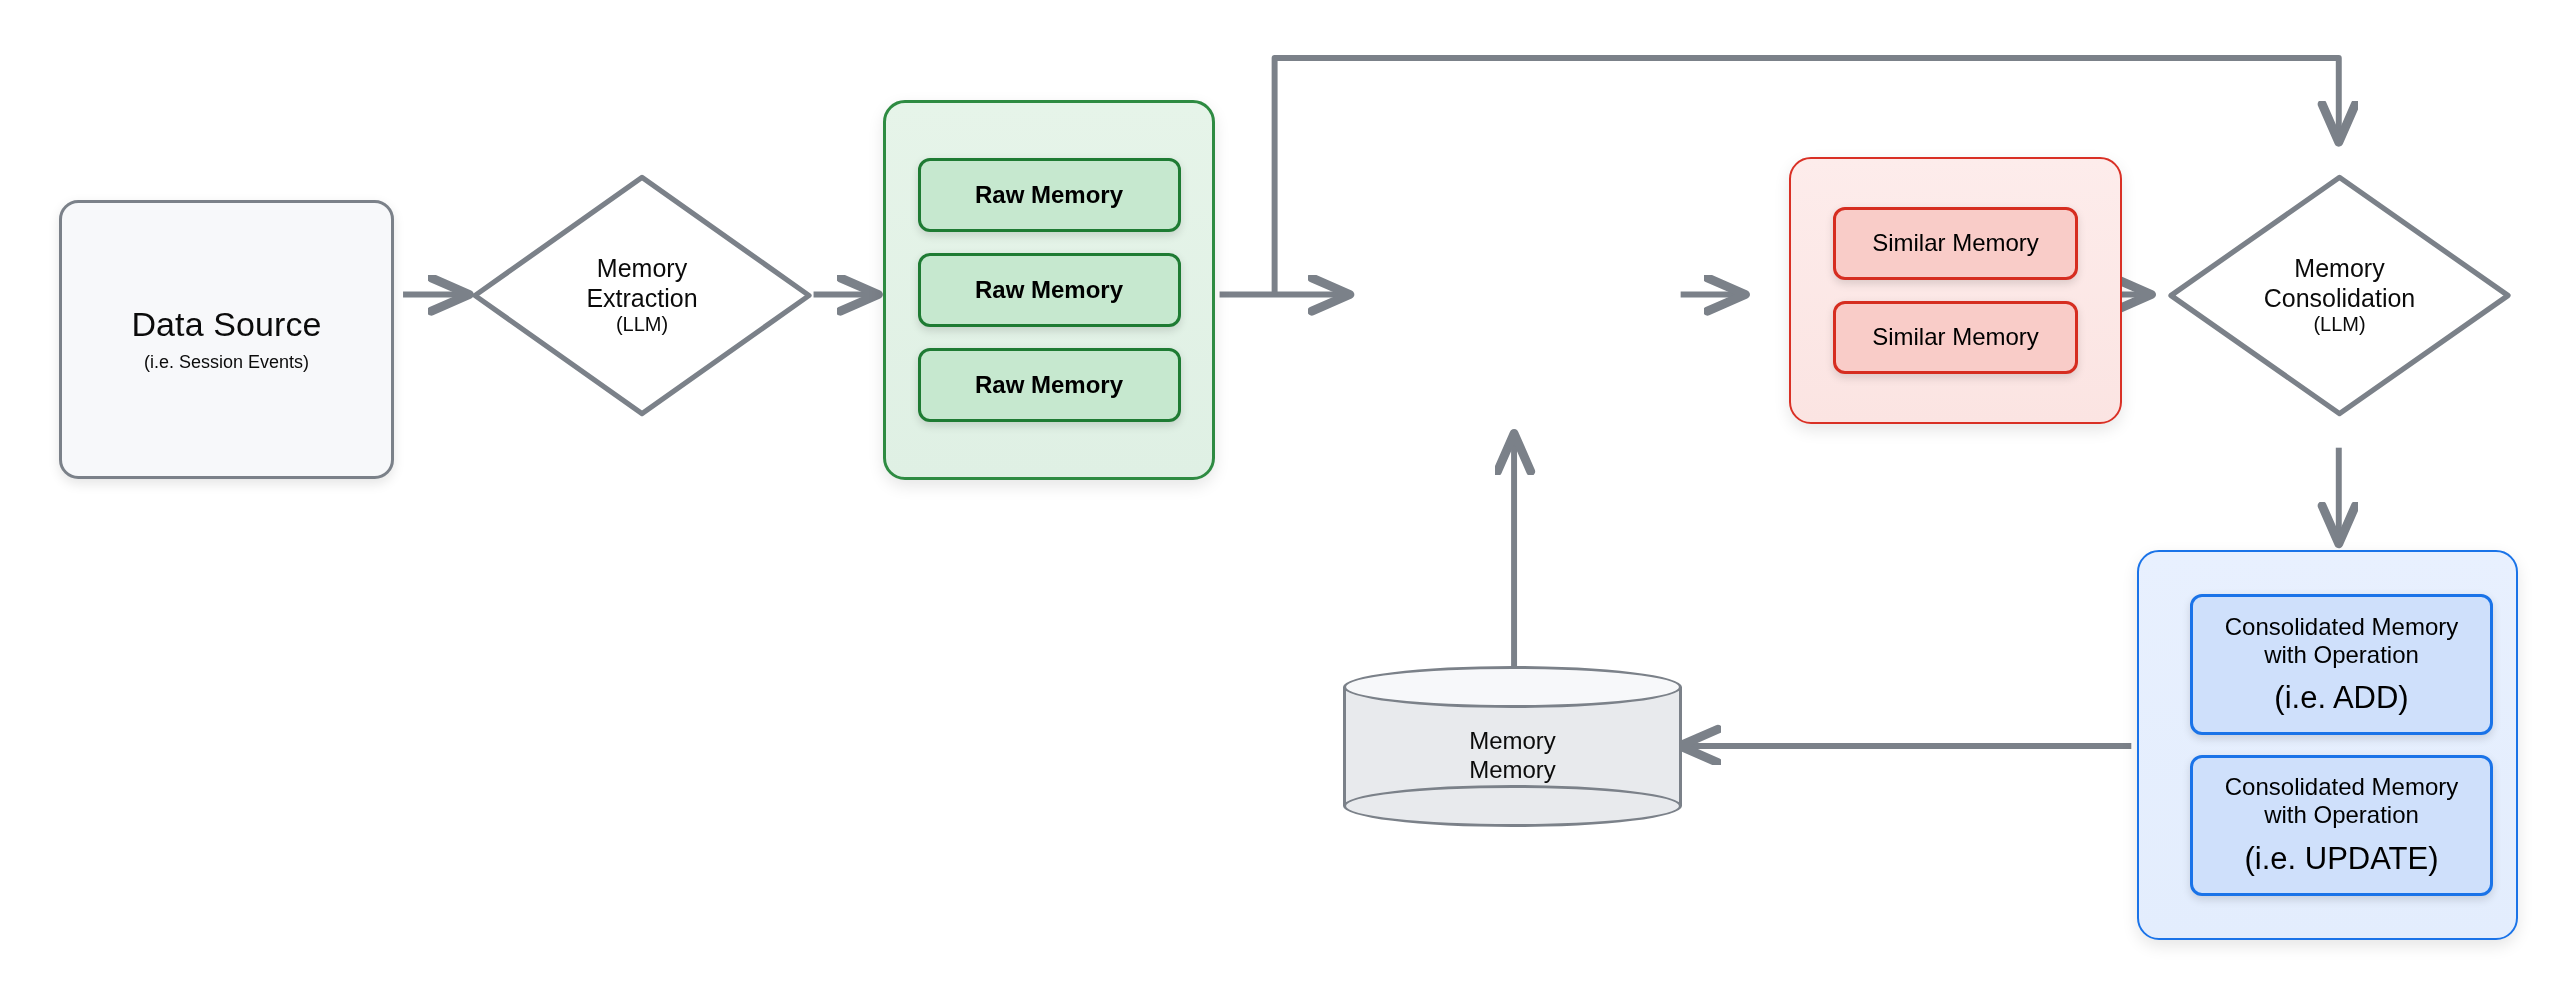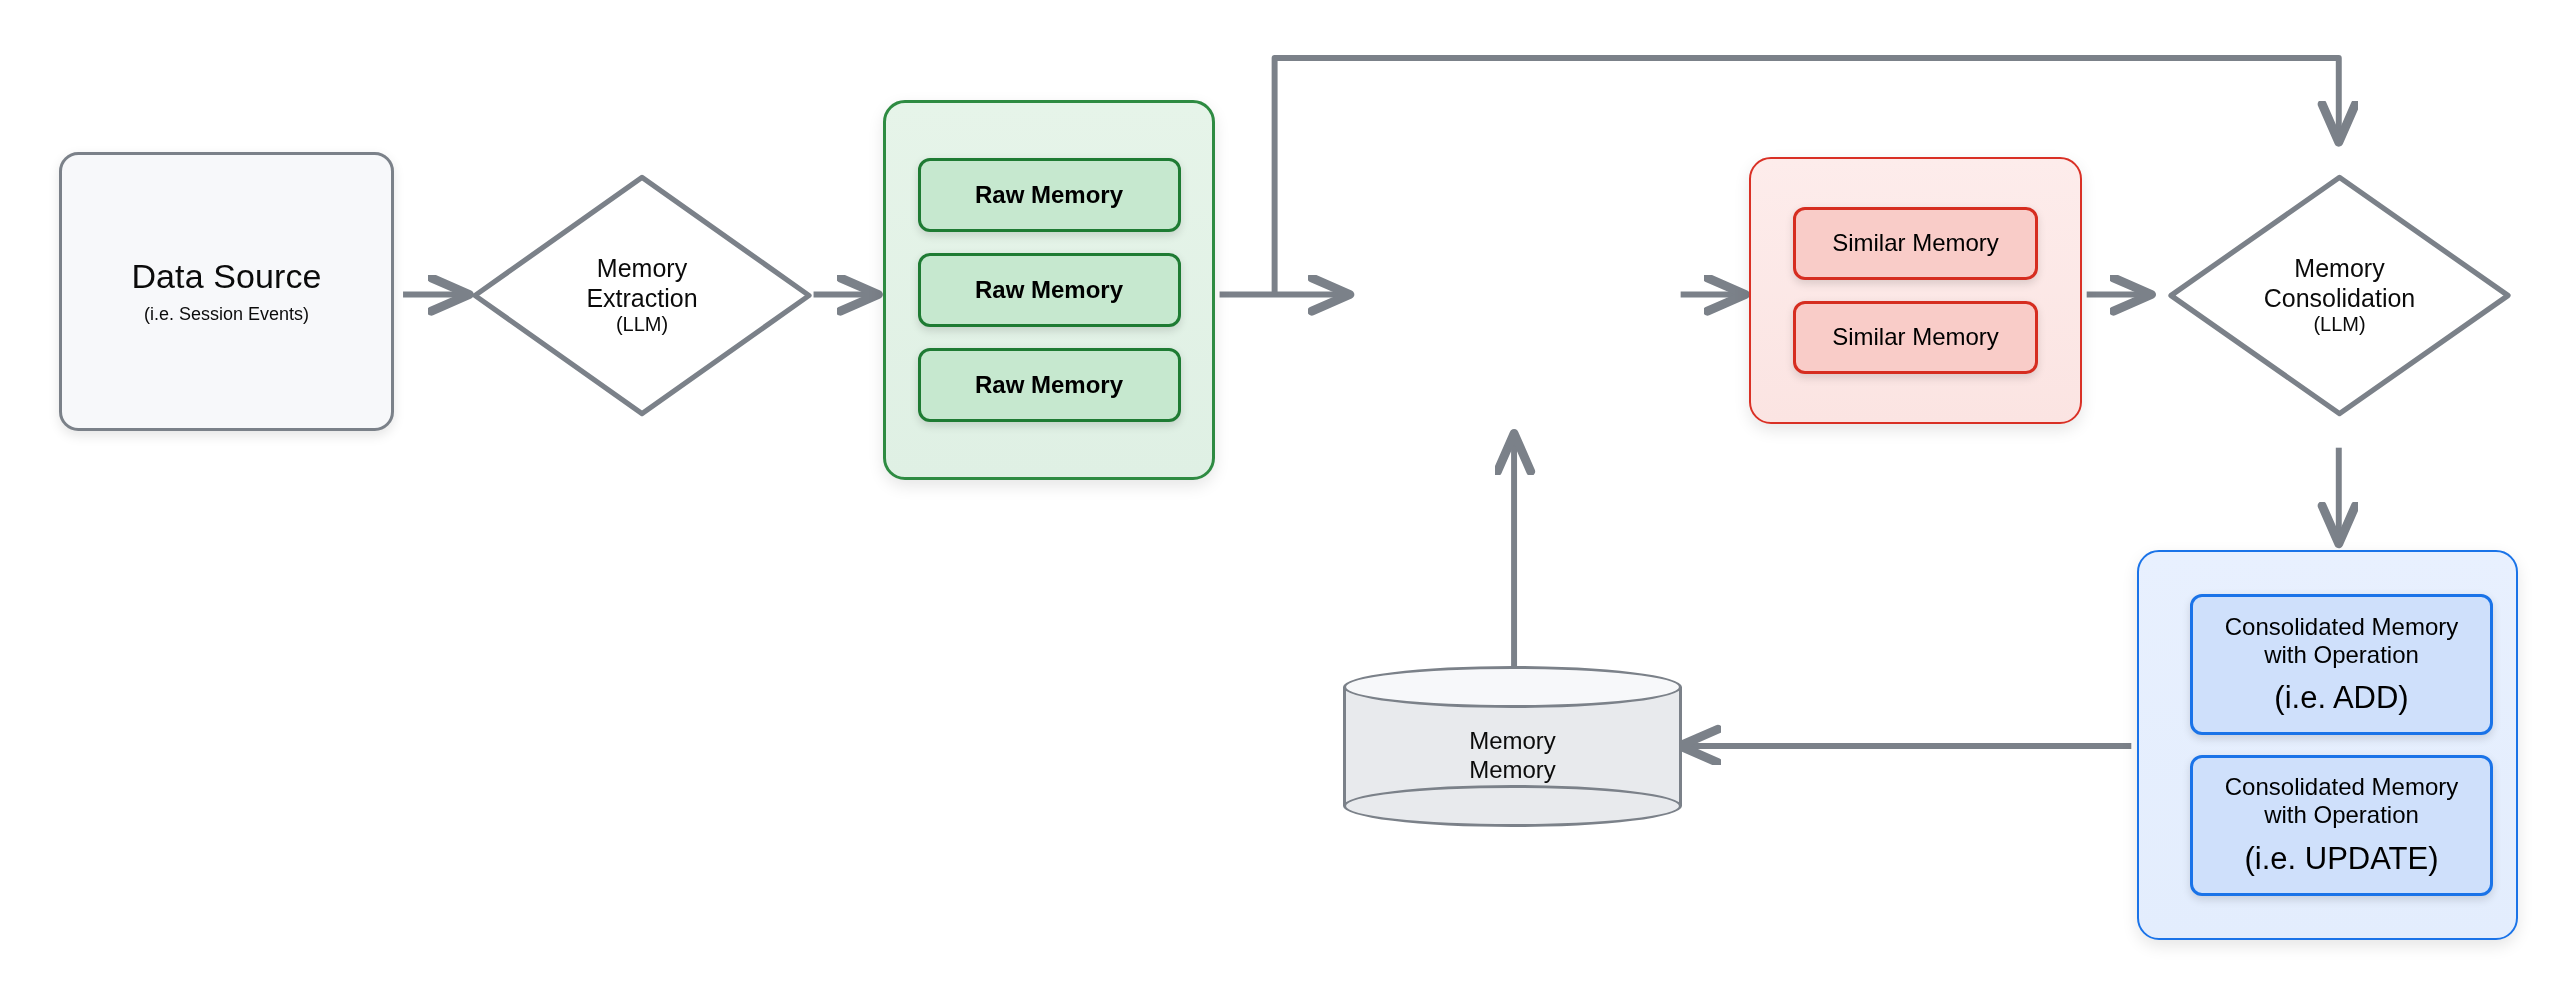--- a/index.html
+++ b/index.html
@@ -1,42 +1,42 @@
 <!DOCTYPE html>
 <html style="font-size:12px"><head>
 <meta charset="utf-8">
 <style>
   html,body{margin:0;padding:0;background:#ffffff;}
   body{font-family:"Liberation Sans","DejaVu Sans",sans-serif;}
   #stage{position:relative;width:2576px;height:1001px;background:#ffffff;overflow:hidden;}
   #edges{position:absolute;left:0;top:0;width:2576px;height:1001px;pointer-events:none;}
 
   .node{position:absolute;box-sizing:border-box;display:flex;flex-direction:column;
-        align-items:center;justify-content:center;text-align:center;color:#0b0b0b;}
+        align-items:center;justify-content:center;text-align:center;color:#0b0b0b;margin-top:48px;}
 
   
   .box-plain{background:#f7f8fa;border:3.7px solid #7b8189;border-radius:19.3px;
      box-shadow:0 4.5px 12px rgba(0,0,0,.10);}
   .title-lg{font-size:34px;letter-spacing:0.1px;line-height:1.1;}
   .sub-md{font-size:18px;line-height:1.15;margin-top:9px;}
 
   
   .diamond-wrap{position:absolute;}
   .diamond-label{position:absolute;left:0;top:0;width:100%;height:100%;
      display:flex;flex-direction:column;align-items:center;justify-content:center;
      text-align:center;color:#0b0b0b;}
   .d-line{font-size:25px;line-height:1.18;}
   .d-sub{font-size:20px;line-height:1.18;}
 
   
   .group{position:absolute;box-sizing:border-box;border-radius:22px;
      display:flex;flex-direction:column;align-items:center;justify-content:center;
      box-shadow:0 6px 16.4px rgba(0,0,0,.10);}
   .group-green{background:linear-gradient(180deg,#e6f4e9 0%,#dff0e4 100%);border:3px solid #2e8b42;font-weight:bold;}
-  .group-red{background:linear-gradient(180deg,#fdeceb 0%,#fbe4e2 100%);border:2.2px solid #d93025;}
+  .group-red{background:linear-gradient(180deg,#fdeceb 0%,#fbe4e2 100%);border:2.2px solid #d93025;margin-left:40px;}
   .group-blue{background:linear-gradient(180deg,#e8f0fe 0%,#e3edfd 100%);border:2.2px solid #1a73e8;padding-left:28px;}
 
   .chip{box-sizing:border-box;display:flex;flex-direction:column;align-items:center;
      justify-content:center;text-align:center;border-radius:12px;
      box-shadow:0 3.7px 9px rgba(0,0,0,.13);}
   .chip-green{background:#c6e8cf;border:3.7px solid #1e7b33;}
   .chip-red{background:#f9ccc8;border:3.7px solid #d62d20;}
   .chip-blue{background:#cfe0fb;border:3.7px solid #1a73e8;}
   .chip-t{font-size:24px;line-height:1.18;}
   .chip-s{font-size:31px;line-height:1.18;margin-top:11px;}

